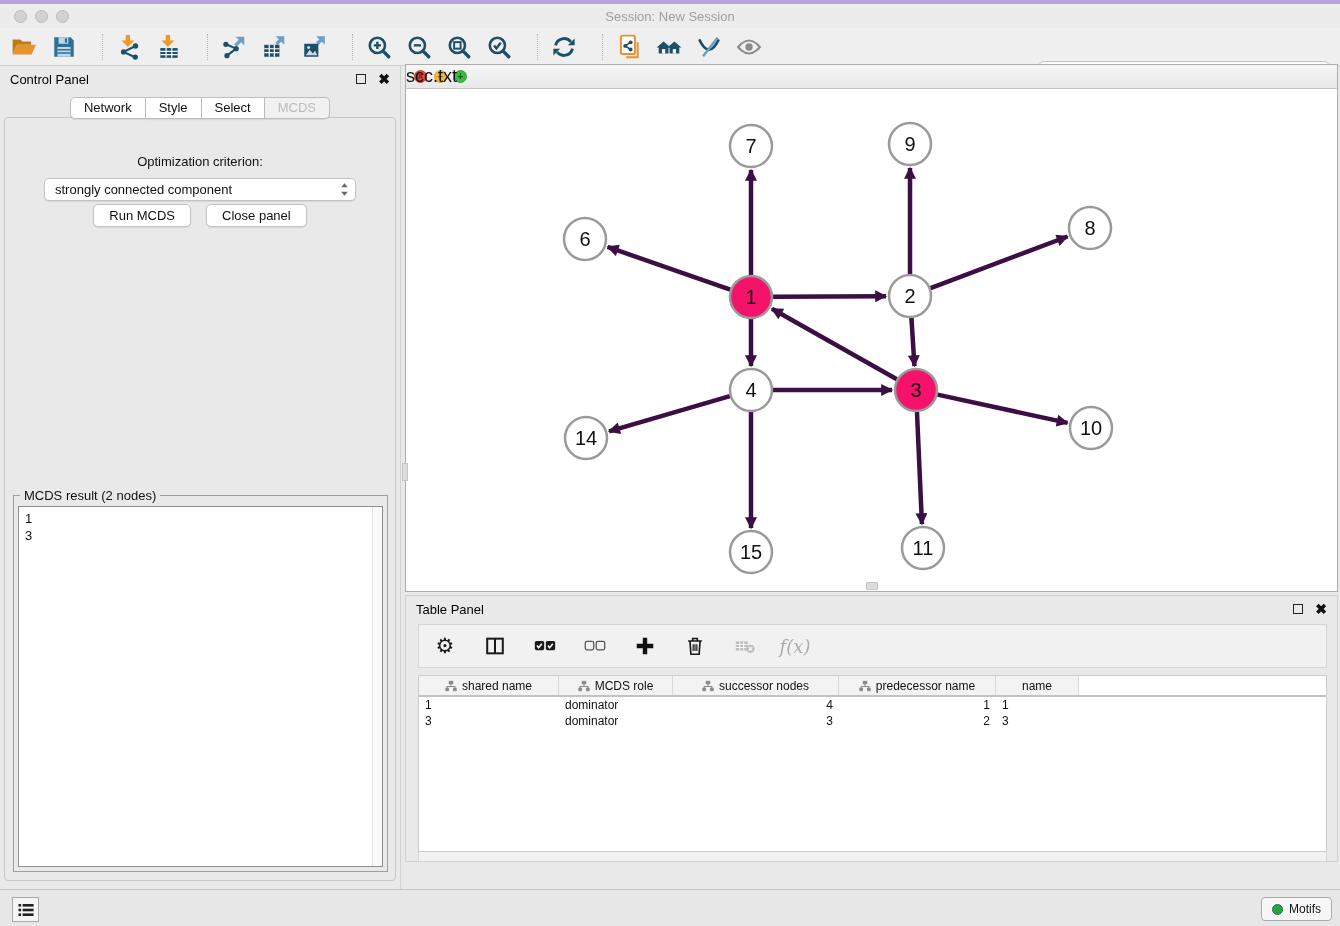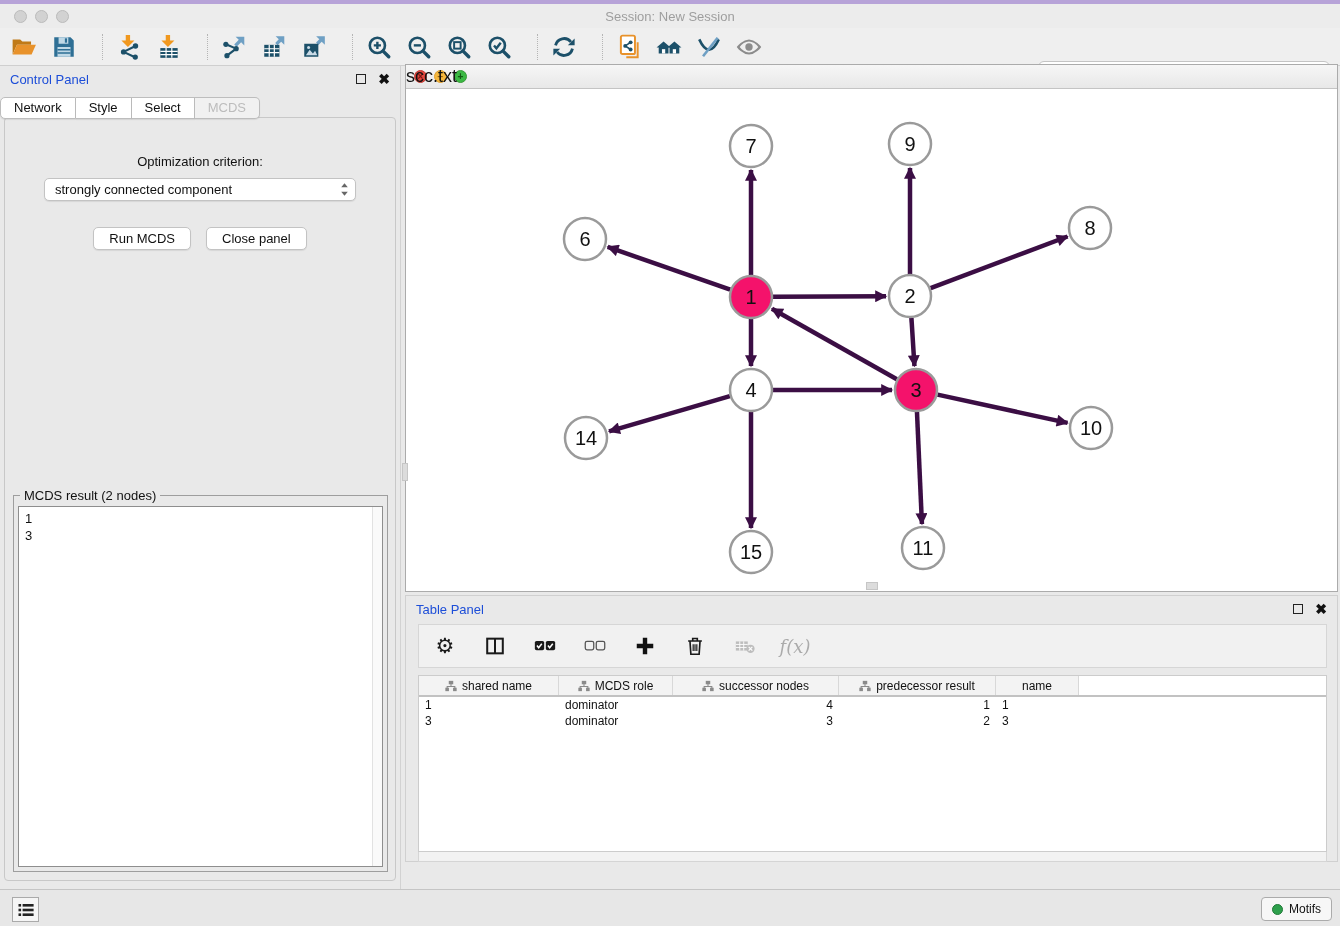--- a/index.html
+++ b/index.html
@@ -20,41 +20,41 @@
   .tbtn svg { width:26px; height:26px; }
   .tbtn.disabled { opacity:.85; }
   .tb-sep { width:1px; height:26px; border-left:1px dotted #B5B5B5; margin:0 12px; }
   .toolbar .tbtn { margin-right:12px; }
   .search-box { position:absolute; right:10px; top:33px; width:292px; height:25px; background:#FFF; border:1px solid #C4C4C4; border-radius:6px; display:flex; align-items:center; padding-left:6px; }
   .search-box svg { width:15px; height:15px; }
   .search-box input { border:none; outline:none; flex:1; height:20px; font-size:13px; background:transparent; padding-left:4px; }
 
   
   .panel-header { height:26px; display:flex; align-items:center; padding:0 10px; }
-  .panel-title { font-size:13px; color:#1d4ed8; }
+  .panel-title { font-size:13px; color:#000000; }
   .panel-header .spacer { flex:1; }
   .float-box { width:10px; height:10px; border:1.6px solid #222; margin-right:12px; }
   .close-x { font-size:14px; font-weight:bold; color:#111; line-height:10px; }
 
   
   .seg { display:flex; }
   .seg .tab { background:#FFF; border:1px solid #BDBDBD; border-left:none; padding:2px 13px 3px; font-size:13px; color:#111; white-space:nowrap; box-shadow:0 1px 1px rgba(0,0,0,.08); }
   .seg .tab:first-child { border-left:1px solid #BDBDBD; border-radius:5px 0 0 5px; }
   .seg .tab:last-child { border-radius:0 5px 5px 0; }
   .seg .tab.active { color:#BCBCBC; background:#F1F1F1; }
 
   
   .control-panel { position:absolute; left:0; top:66px; width:401px; bottom:37px; background:#E9E9E9; border-right:1px solid #D2D2D2; }
-  .cp-tabs { display:flex; margin-top:5px; position:relative; z-index:2; }
+  .cp-tabs { display:flex; justify-content:center; margin-top:5px; position:relative; z-index:2; }
   .cp-pane { position:absolute; left:4px; right:4px; top:51px; bottom:8px; border:1px solid #C8C8C8; border-radius:4px; background:#E9E9E9; }
   .criterion-label { text-align:center; margin-top:36px; font-size:13px; color:#111; }
   .criterion-select { width:312px; height:23px; margin:9px auto 0; background:#FFF; border:1px solid #C3C3C3; border-radius:5px; display:flex; align-items:center; padding:0 6px 0 10px; box-shadow:0 1px 1px rgba(0,0,0,.08); }
   .criterion-select .val { flex:1; font-size:13px; color:#111; }
   .criterion-select svg { width:9px; height:15px; }
-  .btn-row { display:flex; justify-content:center; gap:15px; margin-top:26px; }
+  .btn-row { display:flex; justify-content:center; gap:15px; margin-top:3px; }
   .aqua-btn { background:#FFF; border:1px solid #C3C3C3; border-radius:5px; padding:3px 15px; font-size:13px; color:#111; box-shadow:0 1px 1px rgba(0,0,0,.08); }
   .result-group { position:absolute; left:8px; right:7px; top:377px; bottom:8px; border:1px solid #9E9E9E; }
   .result-title { position:absolute; top:-8px; left:6px; background:#E9E9E9; padding:0 4px; font-size:13px; color:#111; }
   .result-area { position:absolute; left:4px; right:4px; top:10px; bottom:4px; background:#FFF; border:1px solid #8E8E8E; overflow:hidden; }
   .result-scroll { position:absolute; right:0; top:0; bottom:0; width:10px; background:#FAFAFA; border-left:1px solid #E2E2E2; }
   .result-lines { padding:3px 6px; font-size:13px; line-height:17px; color:#111; }
 
   
   .network-window { position:absolute; left:405px; top:64px; width:933px; height:528px; border:1px solid #ABABAB; background:#FFF; }
   .nw-titlebar { height:24px; background:linear-gradient(#F6F6F6,#E8E8E8); border-bottom:1px solid #C4C4C4; display:flex; align-items:center; padding:0 8px; position:relative; }
@@ -461,21 +461,21 @@
           </div>
           <div class="th" style="width: 157px;">
             <span style="display: inline-flex;">
               <svg viewBox="0 0 14 14" fill="#8A8A8A">
                 <path d="M7 4.5v3M2.5 9.5v-2h9v2" stroke="#8A8A8A" stroke-width="1.2" fill="none"></path>
                 <rect x="4.4" y="1" width="5.2" height="4"></rect>
                 <rect x="0.4" y="9" width="4.2" height="4"></rect>
                 <rect x="9.4" y="9" width="4.2" height="4"></rect>
               </svg>
             </span>
-            <span>predecessor result</span>
+            <span>predecessor name</span>
           </div>
           <div class="th" style="width: 83px;">
             <span>name</span>
           </div>
         </div>
       <div id="table-body">
           <div class="tr">
             <div class="td" style="width: 140px; text-align: left;">1</div>
             <div class="td" style="width: 114px; text-align: left;">dominator</div>
             <div class="td" style="width: 166px; text-align: right;">4</div>

